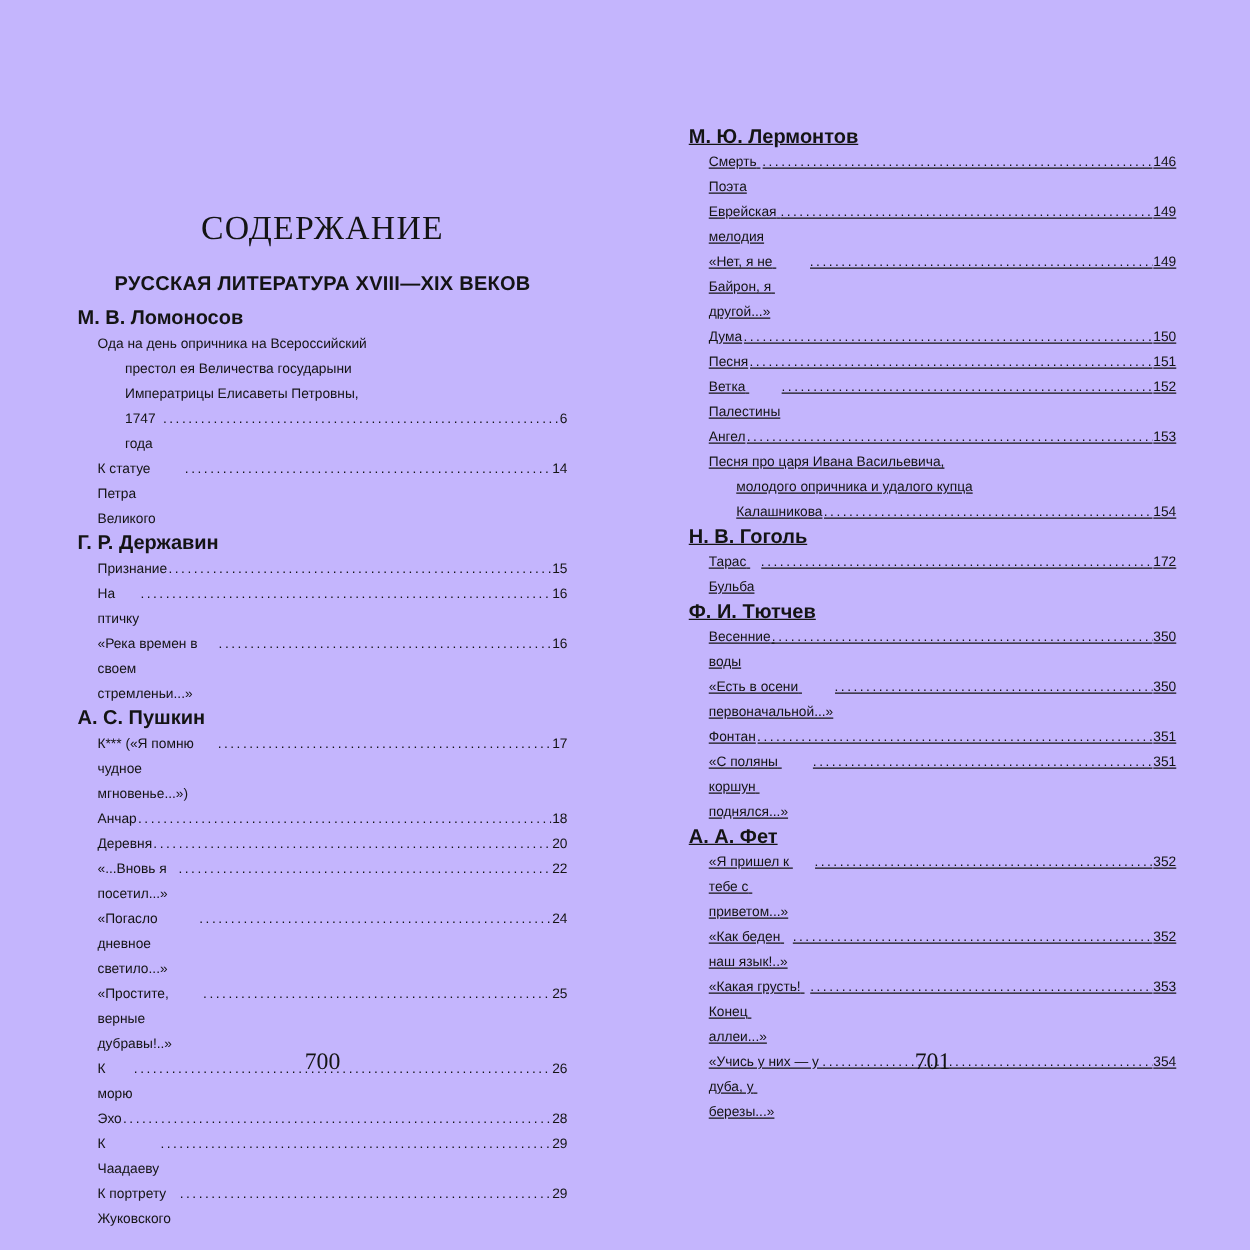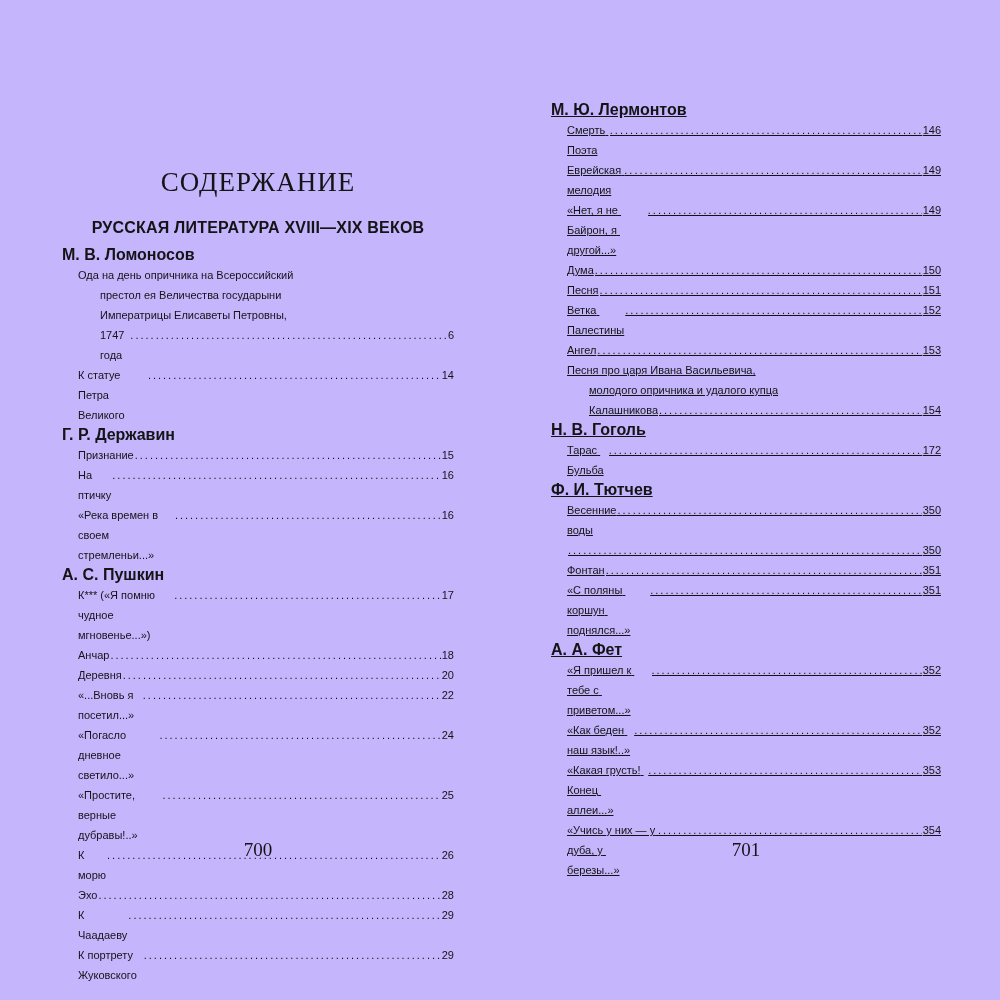--- a/index.html
+++ b/index.html
@@ -214,20 +214,21 @@
           <span class="dots"></span>
           <span class="pg">172</span>
         </div>
         <div class="author">Ф. И. Тютчев</div>
         <div class="line indent0">
           <span class="t">Весенние воды</span>
           <span class="dots"></span>
           <span class="pg">350</span>
         </div>
         <div class="line indent0">
+          <span class="t">«Есть в осени первоначальной...»</span>
           <span class="dots"></span>
           <span class="pg">350</span>
         </div>
         <div class="line indent0">
           <span class="t">Фонтан</span>
           <span class="dots"></span>
           <span class="pg">351</span>
         </div>
         <div class="line indent0">
           <span class="t">«С поляны коршун поднялся...»</span>

